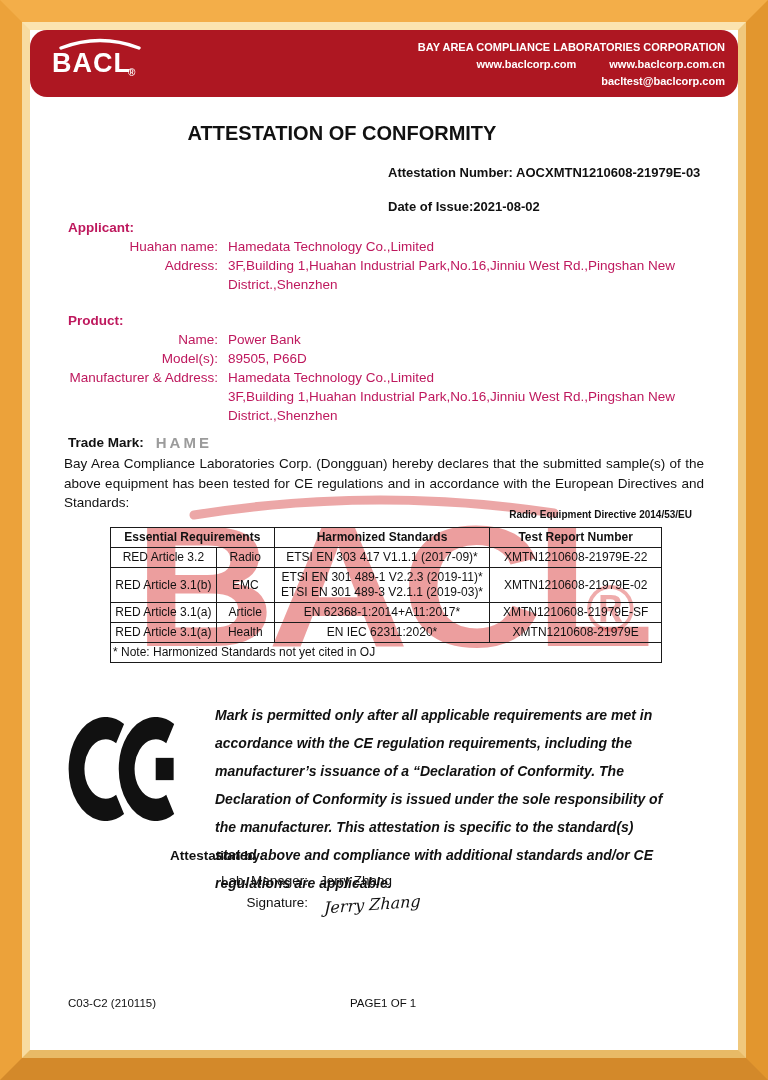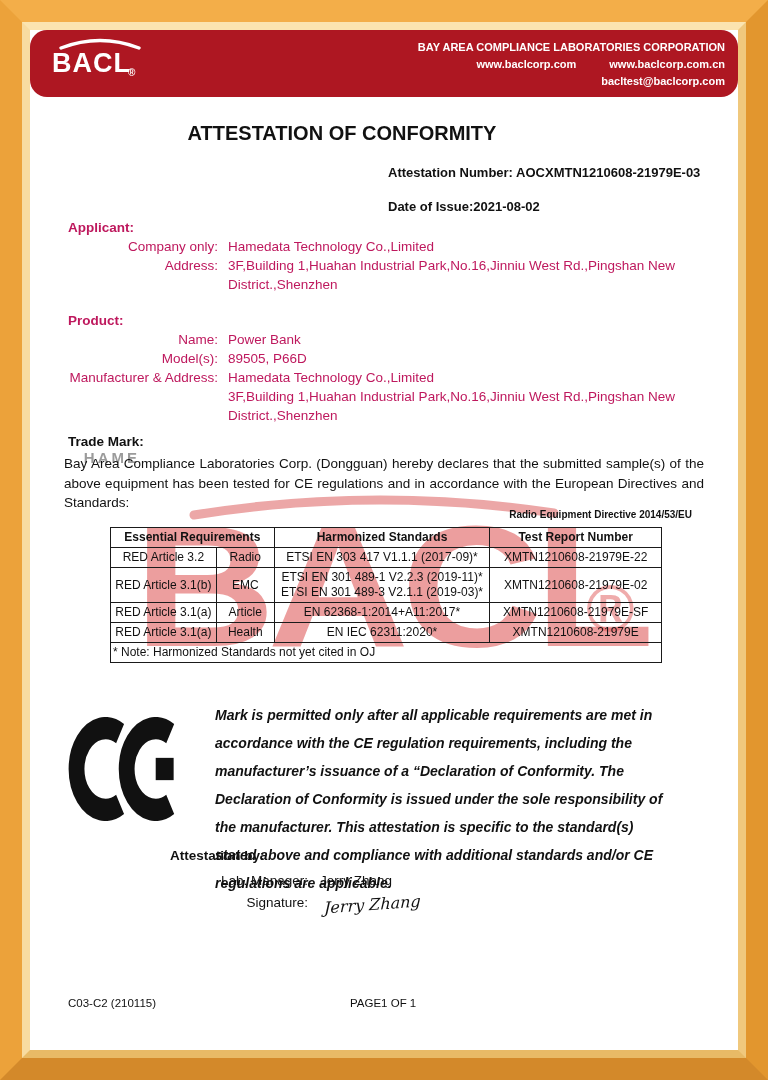--- a/index.html
+++ b/index.html
@@ -41,21 +41,21 @@
 
   
   .sect { left:38px; right:28px; font-size:13.5px; color:#be185d; line-height:19px; }
   .sect-h { font-weight:bold; }
   .kv { display:flex; }
   .kv .k { flex:none; width:160px; text-align:right; padding-right:10px; }
   .kv .v { flex:1; white-space:pre-line; }
   .applicant { top:188px; }
   .product { top:281px; }
 
-  .trademark-row { top:404px; left:38px; display:flex; align-items:center; font-size:13.5px;flex-direction:column; }
+  .trademark-row { top:404px; left:38px; display:flex; align-items:center; font-size:13.5px; }
   .tm-label { font-weight:bold; color:#111; }
   .tm-logo { margin-left:12px; color:#9b9b9b; font-weight:bold; font-size:15px; letter-spacing:3px; transform:scaleY(0.92); }
 
   .declaration { top:424px; left:34px; right:34px; font-size:13.5px; line-height:19.5px; text-align:justify; color:#111; }
   .directive-title { top:479px; left:0; right:46px; text-align:right; font-weight:bold; font-size:10px; color:#111; }
 
   
   .cert-table { top:497px; left:80px; width:552px; border-collapse:collapse; font-size:12px; text-align:center; color:#111; }
   .cert-table th, .cert-table td { border:1.4px solid #1a1a1a; padding:2px 2px; line-height:15px; background:transparent; }
   .cert-table th { font-size:12px; }
@@ -117,21 +117,21 @@
         </div>
       </header>
 
       <h1 class="title layer">ATTESTATION OF CONFORMITY</h1>
       <div class="meta att-line layer">Attestation Number: AOCXMTN1210608-21979E-03</div>
       <div class="meta date-line layer">Date of Issue:2021-08-02</div>
 
       <section class="sect applicant layer">
         <div class="sect-h">Applicant:</div>
         <div class="kv">
-          <span class="k">Company only:</span>
+          <span class="k">Huahan name:</span>
           <span class="v">Hamedata Technology Co.,Limited</span>
         </div>
         <div class="kv">
           <span class="k">Address:</span>
           <span class="v">3F,Building 1,Huahan Industrial Park,No.16,Jinniu West Rd.,Pingshan New District.,Shenzhen</span>
         </div>
       </section>
 
       <section class="sect product layer">
         <div class="sect-h">Product:</div>

